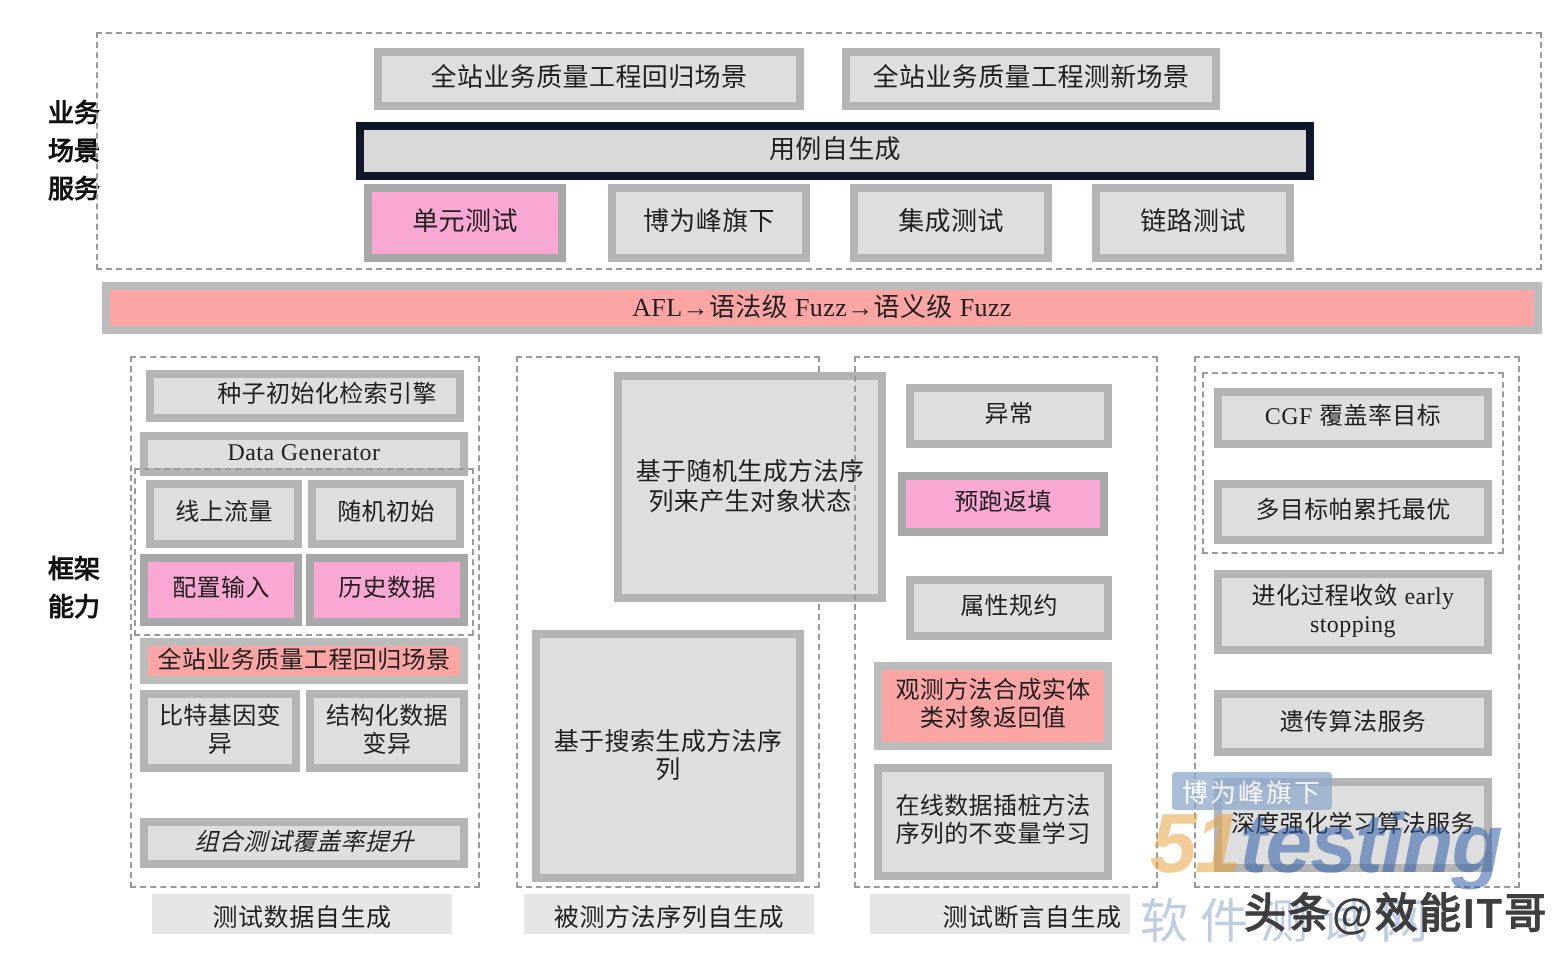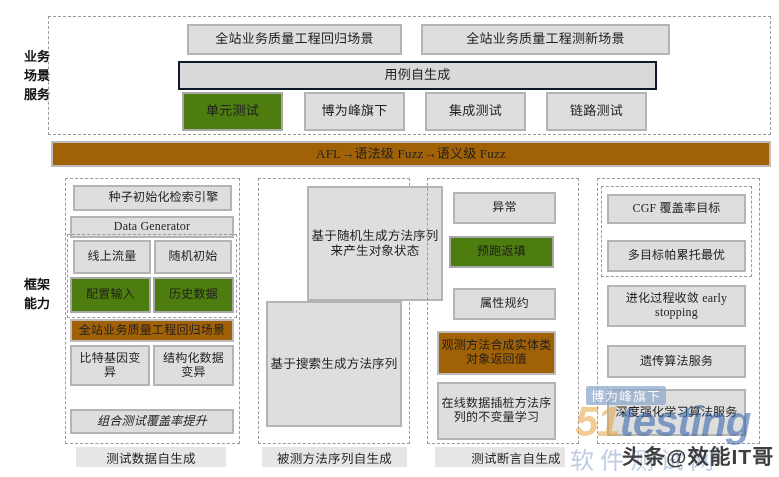--- a/index.html
+++ b/index.html
@@ -22,30 +22,30 @@
 
   
   .box {
     position: absolute;
     box-sizing: border-box;
     display: flex;
     align-items: center;
     justify-content: center;
     text-align: center;
     background: #d9d9d9;
-    border: 2px solid #0f172a;
+    border: 4px solid #0f172a;
     color: #1f1f1f;
     line-height: 1.15;
     letter-spacing: 0.2px;
     font-size: 12px;
     padding: 1px 2px;
   }
-  .box.dark   { background: #4d7c0f; border-color: #a8a8a8; }
+  .box.dark   { background: #f9a8d4; border-color: #a8a8a8; }
   .box.light  { background: #dedede; border-color: #b4b4b4; }
-  .box.pale   { background: #a16207; border-color: #bcbcbc; }
+  .box.pale   { background: #fca5a5; border-color: #bcbcbc; }
 
   
   .dashgroup {
     position: absolute;
     box-sizing: border-box;
     border: 1px dashed #9a9a9a;
     background: transparent;
   }
 
   
@@ -121,21 +121,21 @@
 <div id="canvas">
 
   <div class="sidelabel" style="left:8px; top:48px; width:58px;">业务
 场景
 服务</div>
 
   <div class="dashgroup" style="left:48px; top:16px; width:723px; height:119px;"></div>
 
   <div class="box light" style="left:187px; top:24px; width:215px; height:31px; font-size:13px;">全站业务质量工程回归场景</div>
 
-  <div class="box light" style="left:421px; top:24px; width:249px; height:31px; font-size:13px;">全站业务质量工程测新场景</div>
+  <div class="box light" style="left:421px; top:24px; width:189px; height:31px; font-size:13px;">全站业务质量工程测新场景</div>
 
   <div class="box" style="left:178px; top:61px; width:479px; height:29px; font-size:13px;">用例自生成</div>
 
   <div class="box dark" style="left:182px; top:92px; width:101px; height:39px; font-size:13px;">单元测试</div>
   <div class="box light" style="left:304px; top:92px; width:101px; height:39px; font-size:13px;">博为峰旗下</div>
   <div class="box light" style="left:425px; top:92px; width:101px; height:39px; font-size:13px;">集成测试</div>
   <div class="box light" style="left:546px; top:92px; width:101px; height:39px; font-size:13px;">链路测试</div>
 
   <div class="box pale" style="left:51px; top:141px; width:720px; height:26px; font-size:13px;">AFL→语法级 Fuzz→语义级 Fuzz</div>
 
@@ -156,21 +156,21 @@
   <div class="box pale" style="left:70px; top:319px; width:164px; height:23px;">全站业务质量工程回归场景</div>
   <div class="box light" style="left:70px; top:345px; width:80px; height:41px;">比特基因变异</div>
   <div class="box light" style="left:153px; top:345px; width:81px; height:41px;">结构化数据变异</div>
   <div class="box light" style="left:70px; top:409px; width:164px; height:25px;font-style:italic;">组合测试覆盖率提升</div>
 
   <div class="caption" style="left:76px; top:447px; width:150px; height:20px;">测试数据自生成</div>
 
   <div class="dashgroup" style="left:258px; top:178px; width:152px; height:266px;"></div>
 
   <div class="box light" style="left:266px; top:186px; width:136px; height:115px; font-size:12.5px;margin-left:41px;">基于随机生成方法序列来产生对象状态</div>
-  <div class="box light" style="left:266px; top:301px; width:136px; height:126px; font-size:12.5px;">基于搜索生成方法序列</div>
+  <div class="box light" style="left:266px; top:315px; width:136px; height:126px; font-size:12.5px;">基于搜索生成方法序列</div>
 
   <div class="caption" style="left:262px; top:447px; width:145px; height:20px;">被测方法序列自生成</div>
 
   <div class="dashgroup" style="left:427px; top:178px; width:152px; height:266px;"></div>
 
   <div class="box light" style="left:453px; top:192px; width:103px; height:32px;">异常</div>
   <div class="box dark" style="left:449px; top:236px; width:105px; height:32px;">预跑返填</div>
   <div class="box light" style="left:453px; top:288px; width:103px; height:32px;">属性规约</div>
   <div class="box pale" style="left:437px; top:331px; width:119px; height:44px; font-size:12px;">观测方法合成实体类对象返回值</div>
   <div class="box light" style="left:437px; top:382px; width:119px; height:58px; font-size:12px;">在线数据插桩方法序列的不变量学习</div>

